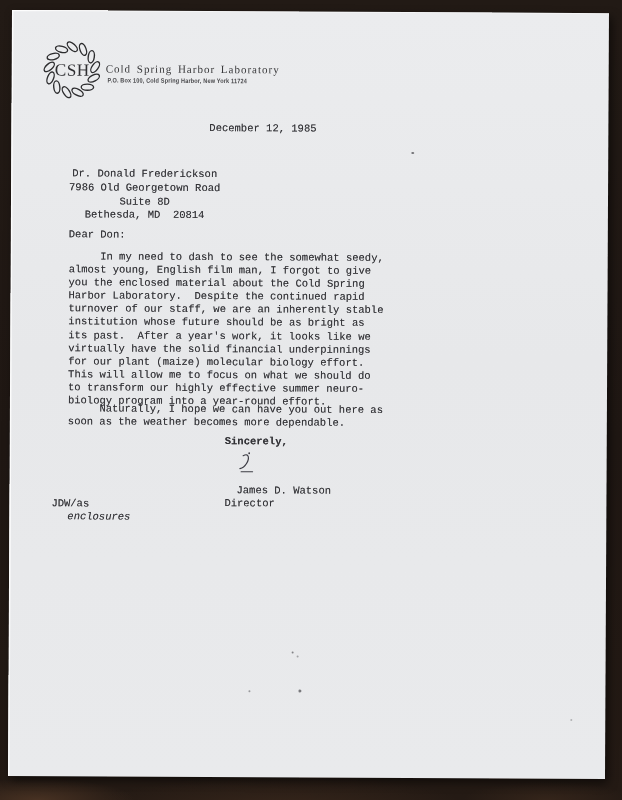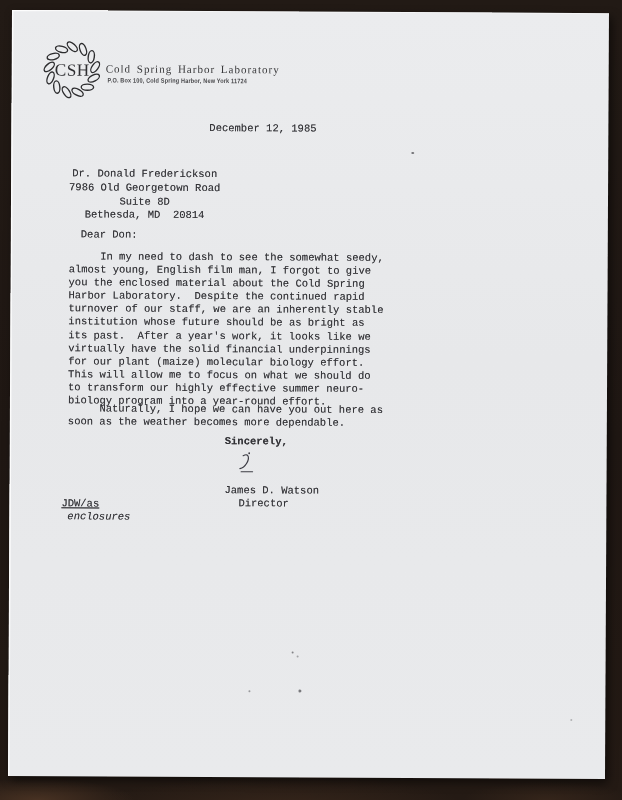--- a/index.html
+++ b/index.html
@@ -30,28 +30,28 @@
     font-family:"Liberation Serif","DejaVu Serif",serif;
     font-size:11px;letter-spacing:1px;word-spacing:2px;color:#3a3a3c;
   }
   .org-address{
     position:absolute;left:96px;top:66px;
     font-size:6.5px;font-weight:700;letter-spacing:0.2px;color:#49494c;
     transform:scaleX(0.85);transform-origin:left top;white-space:pre;
   }
   .date{left:198px;top:111px;}
   .recipient{left:58px;top:157px;line-height:13.8px;text-align:center;}
-  .salutation{left:58px;top:218px;margin-left:12px;}
+  .salutation{left:58px;top:218px;}
   .para1{left:58px;top:240px;}
   .para2{left:58px;top:392px;line-height:13.4px;}
   .closing{left:215px;top:424px;font-weight:bold;}
   .signature{position:absolute;left:219px;top:440px;width:38px;height:27px;}
-  .signer-name{left:215px;top:473px;}
-  .signer-title{left:215px;top:486px;margin-left:14px;}
-  .typist-ref{left:52px;top:487px;text-decoration:underline;}
+  .signer-name{left:227px;top:473px;}
+  .signer-title{left:215px;top:486px;}
+  .typist-ref{left:42px;top:487px;}
   .enclosure{left:58px;top:500px;font-style:italic;}
   .speck{position:absolute;border-radius:50%;background:#4a4a4e;}
   .s1{left:400px;top:140px;width:3px;height:2px;opacity:0.75;}
   .s2{left:283px;top:640px;width:2px;height:2px;opacity:0.65;}
   .s3{left:288px;top:644px;width:2px;height:2px;opacity:0.45;}
   .s4{left:290px;top:678px;width:3px;height:3px;opacity:0.7;}
   .s5{left:240px;top:679px;width:2px;height:2px;opacity:0.5;}
   .s6{left:562px;top:706px;width:2px;height:2px;opacity:0.35;}
 </style>
 </head>

